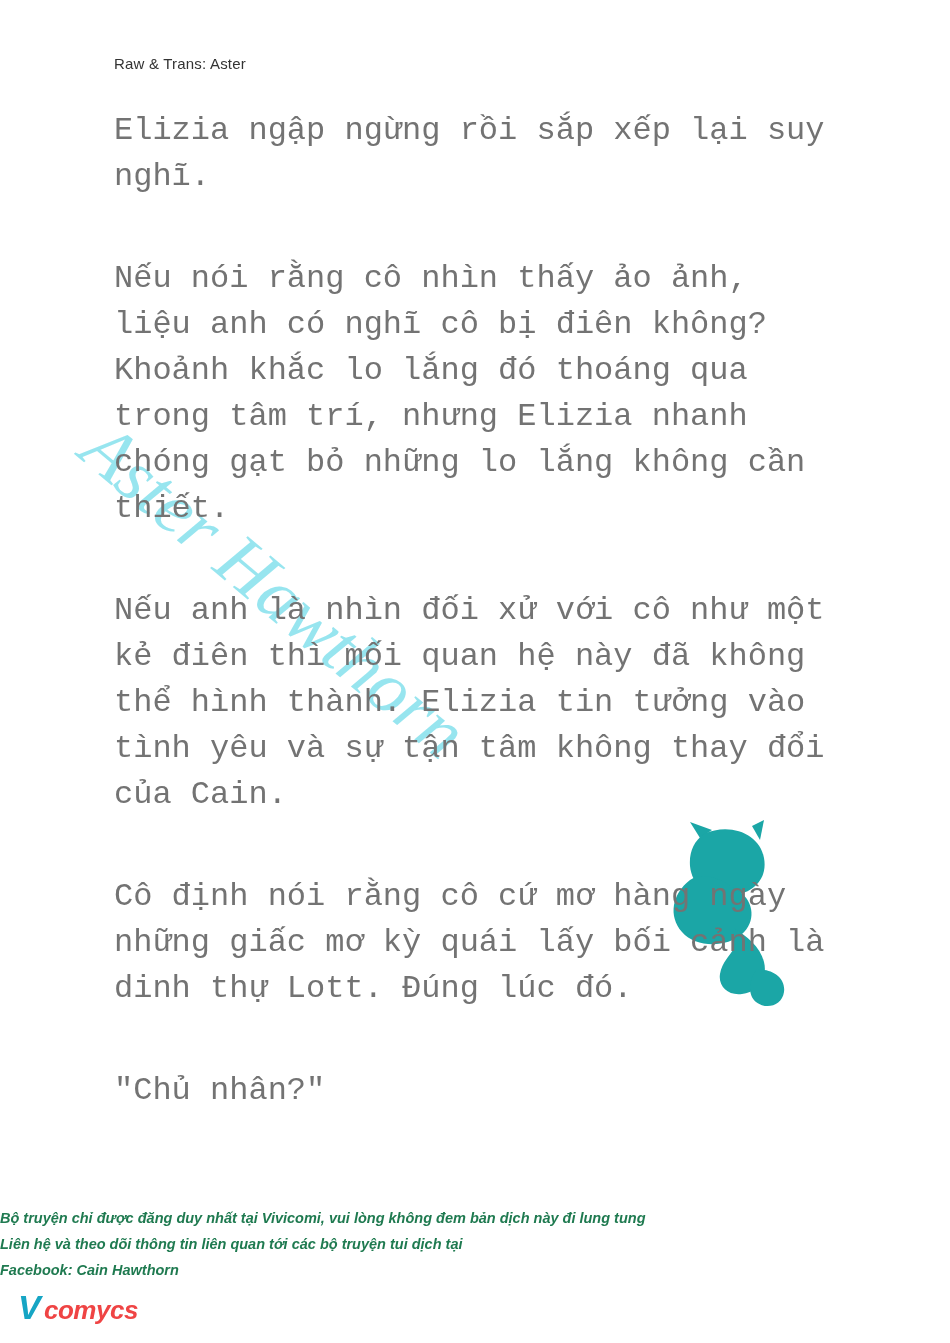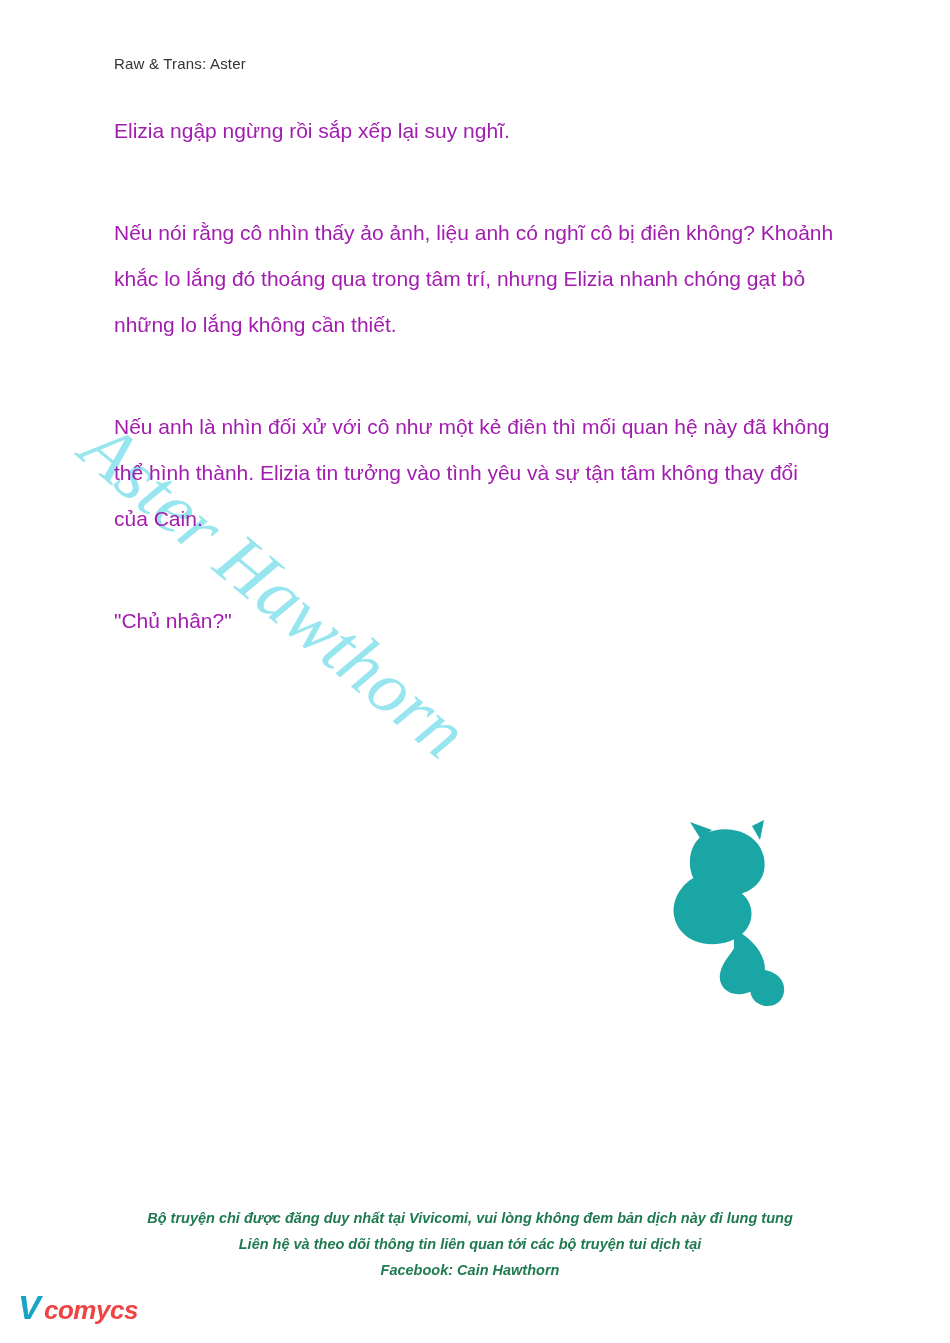--- a/index.html
+++ b/index.html
@@ -24,24 +24,24 @@
     font-family: "Liberation Sans", sans-serif;
     font-size: 15px;
     color: #333333;
     letter-spacing: 0.2px;
   }
   .body-text {
     position: absolute;
     left: 114px;
     top: 108px;
     width: 722px;
-    font-family: Liberation Sans, sans-serif;
-    font-size: 21px;
+    font-family: Liberation Mono, monospace;
+    font-size: 32px;
     line-height: 46px;
-    color: #a21caf;
+    color: #737373;
     z-index: 3;
   }
   .body-text p {
     margin: 0 0 56px 0;
   }
   .body-text p:last-child {
     margin-bottom: 0;
   }
   .watermark-text {
     position: absolute;
@@ -73,21 +73,20 @@
     width: 130px;
     height: 190px;
     z-index: 2;
     pointer-events: none;
   }
   .footer-note {
     position: absolute;
     left: 0;
     top: 1205px;
     width: 940px;
-    text-align: center;
     font-family: "Liberation Sans", sans-serif;
     font-style: italic;
     font-weight: bold;
     font-size: 14.5px;
     line-height: 26px;
     color: #1f7a50;
   }
   .footer-note div {
     white-space: nowrap;
   }
@@ -142,20 +141,21 @@
         <path d="M74 108 C86 116 100 126 104 142 C108 158 98 172 82 174 C68 176 58 166 60 154 C62 142 70 136 74 128 Z"></path>
         <path d="M96 150 C112 148 126 158 124 172 C122 186 106 190 96 182 C88 176 88 160 96 150 Z"></path>
       </g>
     </svg>
   </div>
 
   <div class="body-text">
     <p>Elizia ngập ngừng rồi sắp xếp lại suy nghĩ.</p>
     <p>Nếu nói rằng cô nhìn thấy ảo ảnh, liệu anh có nghĩ cô bị điên không? Khoảnh khắc lo lắng đó thoáng qua trong tâm trí, nhưng Elizia nhanh chóng gạt bỏ những lo lắng không cần thiết.</p>
     <p>Nếu anh là nhìn đối xử với cô như một kẻ điên thì mối quan hệ này đã không thể hình thành. Elizia tin tưởng vào tình yêu và sự tận tâm không thay đổi của Cain.</p>
+    <p>Cô định nói rằng cô cứ mơ hàng ngày những giấc mơ kỳ quái lấy bối cảnh là dinh thự Lott. Đúng lúc đó.</p>
     <p>"Chủ nhân?"</p>
   </div>
 
   <div class="footer-note">
     <div>Bộ truyện chỉ được đăng duy nhất tại Vivicomi, vui lòng không đem bản dịch này đi lung tung</div>
     <div>Liên hệ và theo dõi thông tin liên quan tới các bộ truyện tui dịch tại</div>
     <div>Facebook: Cain Hawthorn</div>
   </div>
 
   <div class="brand-logo">

